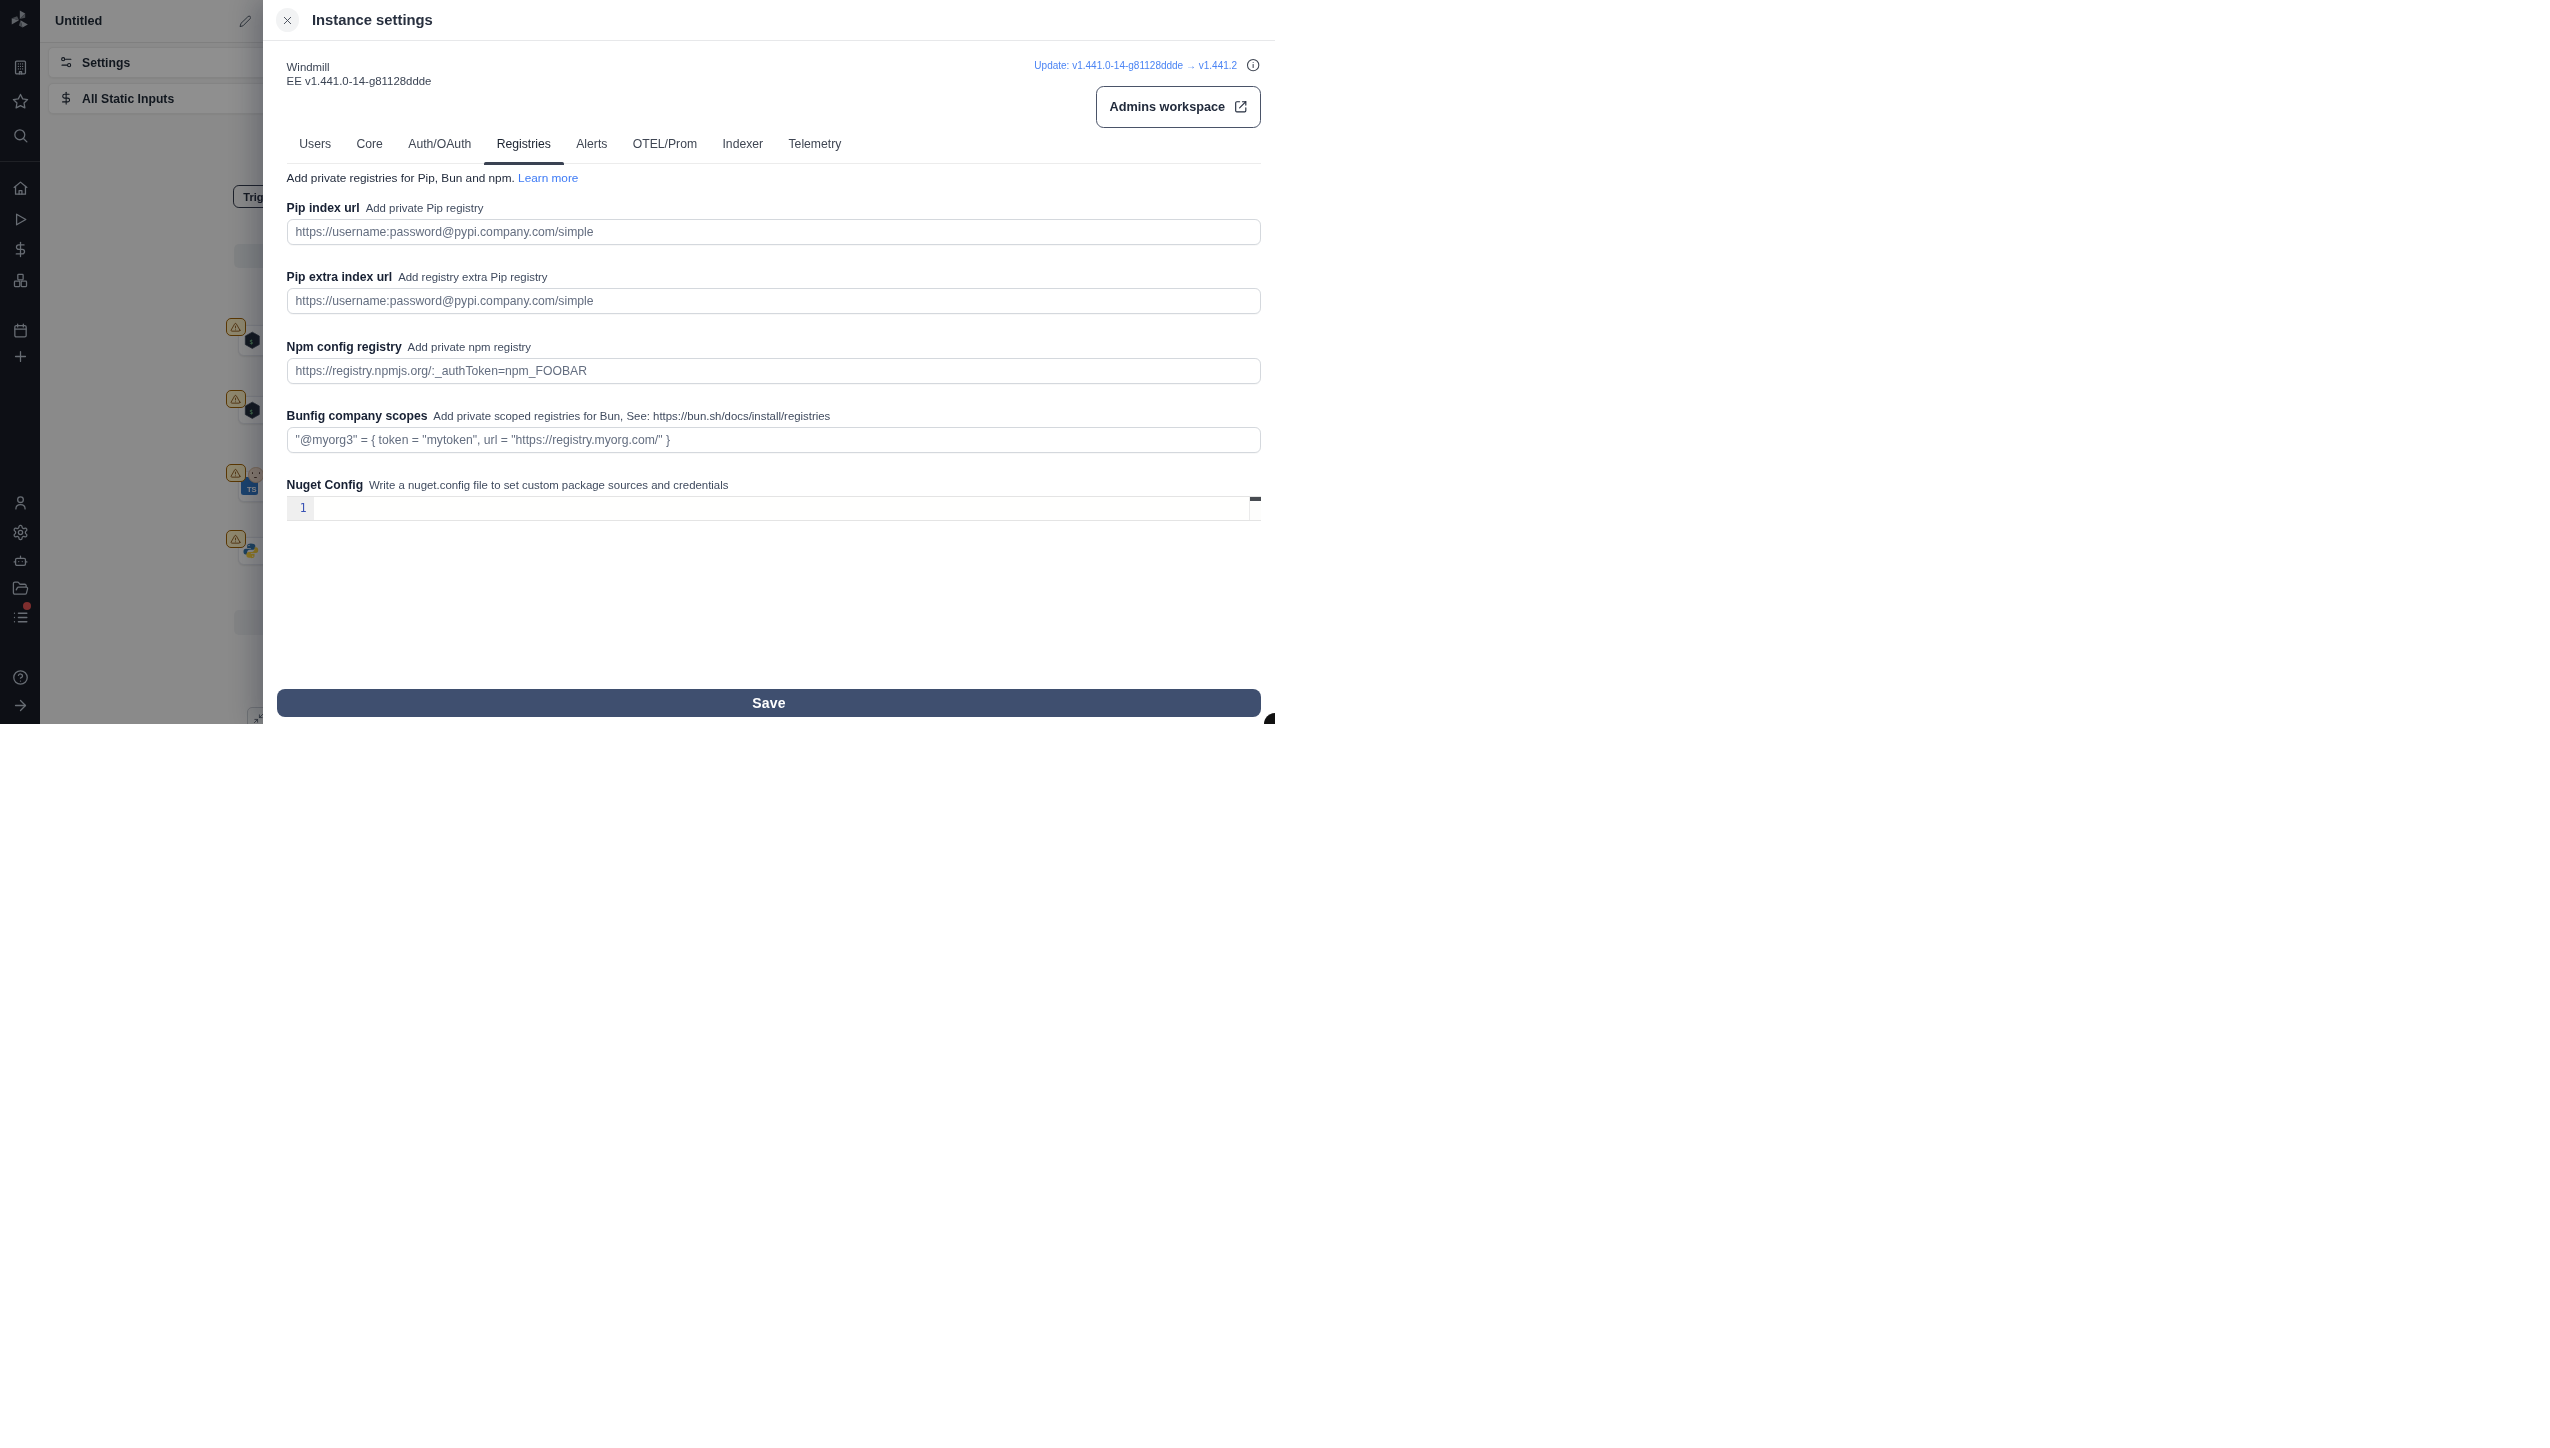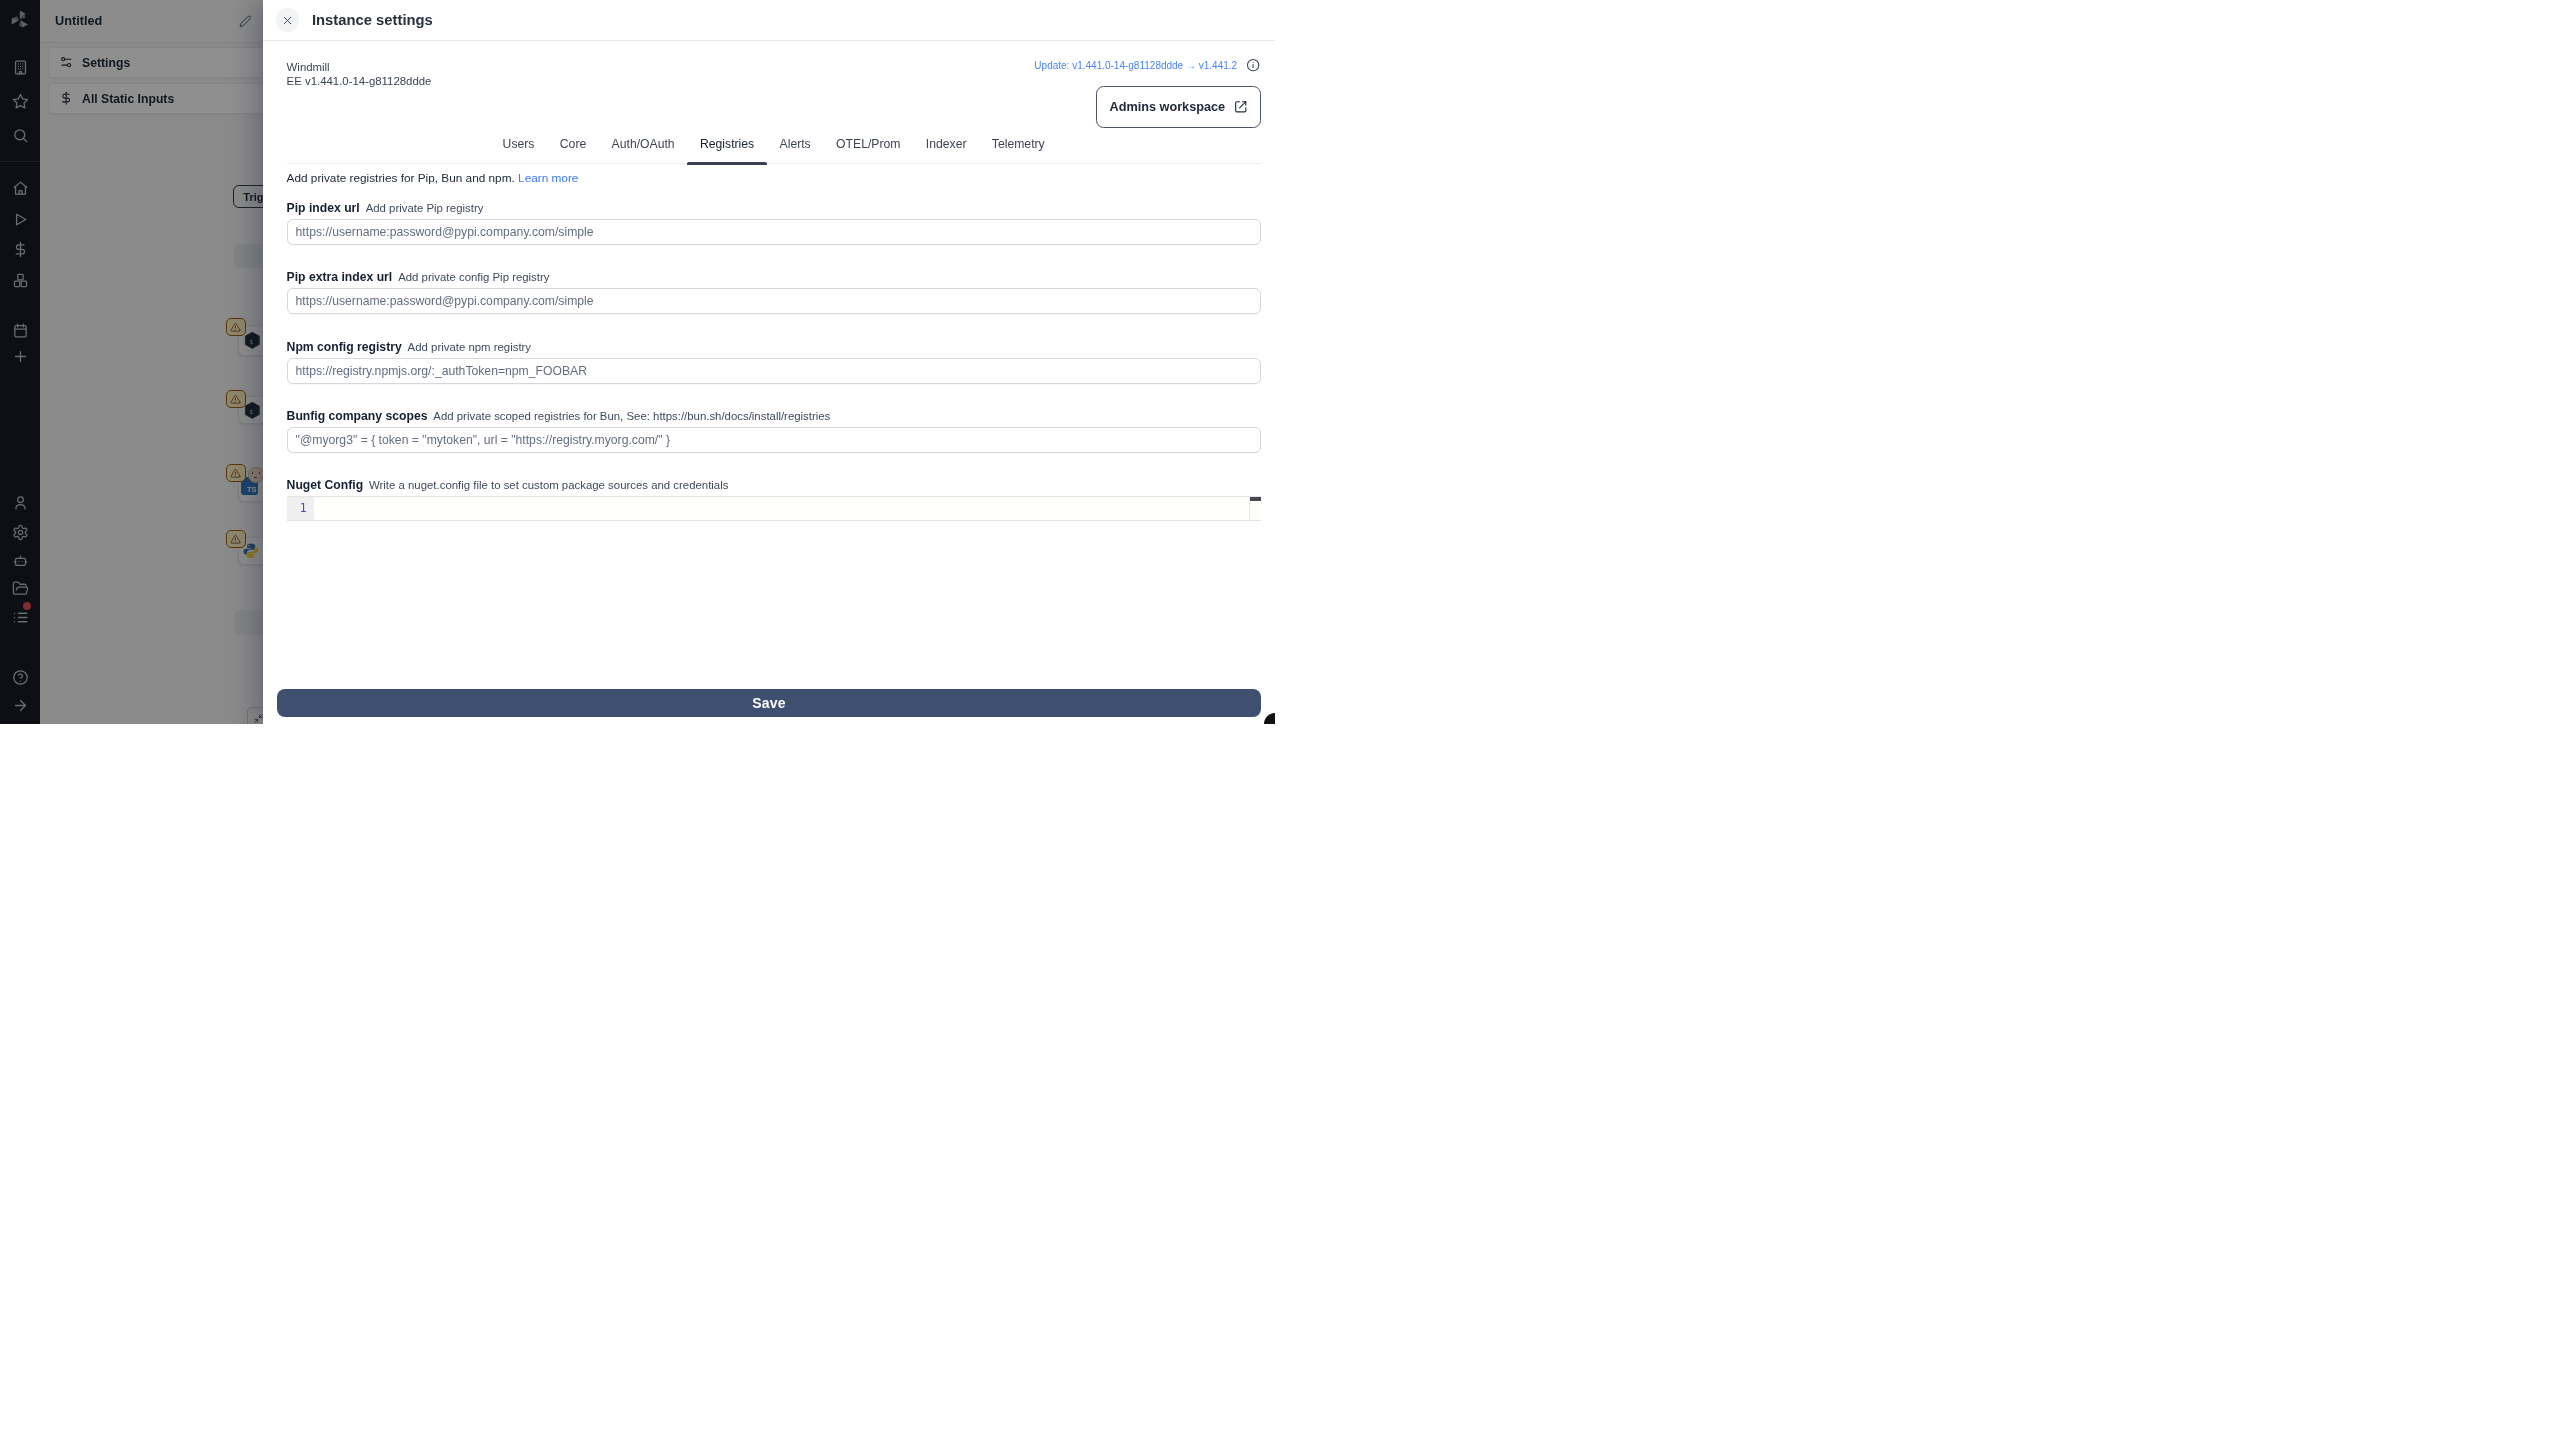--- a/index.html
+++ b/index.html
@@ -51,21 +51,21 @@
   .modal-body{position:relative;height:684px;padding:0 14.3px;}
 
   .version-block{position:absolute;left:23.6px;top:18.6px;font-size:11.4px;line-height:14.8px;color:#3b4454;}
   .update-row{position:absolute;right:14.3px;top:17px;display:flex;align-items:center;gap:9.3px;}
   .update-link{font-size:10px;color:#4b84f4;text-decoration:none;cursor:pointer;}
   .info-icon{width:14.3px;height:14.3px;color:#3f4653;cursor:pointer;}
   .admins-btn{position:absolute;right:14.3px;top:45px;height:42px;padding:0 12.7px;background:#fff;border:1.3px solid #4a5368;
               border-radius:7.6px;display:flex;align-items:center;gap:8.4px;font-size:12.7px;font-weight:700;color:#222b3c;cursor:pointer;}
   .admins-btn svg{width:13.5px;height:13.5px;stroke-width:2;}
 
-  .tabs{position:absolute;left:23.6px;right:14.3px;top:95px;display:flex;border-bottom:1.7px solid #ececec;justify-content:center;}
+  .tabs{position:absolute;left:23.6px;right:14.3px;top:95px;display:flex;border-bottom:1.7px solid #ececec;}
   .tab{padding:0 12.7px 10px;font-size:12.2px;color:#3f4653;line-height:17px;position:relative;cursor:pointer;white-space:nowrap;}
   .tab.active{color:#1b2330;}
   .tab.active::after{content:"";position:absolute;left:0;right:0;bottom:-1.7px;height:2.5px;background:#3a4252;border-radius:1.7px 1.7px 0 0;}
 
   .desc{position:absolute;left:23.6px;top:130px;font-size:11.8px;color:#222b3c;}
   .desc a{color:#3d7af5;text-decoration:none;cursor:pointer;}
 
   .field{position:absolute;left:23.6px;right:14.3px;}
   .field-head{display:flex;align-items:baseline;gap:5.9px;margin-bottom:4.2px;}
   .field-label{font-size:12.2px;font-weight:700;color:#172033;}
@@ -364,21 +364,21 @@
       <div class="field-head">
         <span class="field-label">Pip index url</span>
         <span class="field-hint">Add private Pip registry</span>
       </div>
       <input type="text" placeholder="https://username:password@pypi.company.com/simple" style="">
     </div>
 
     <div class="field" style="top:229px">
       <div class="field-head">
         <span class="field-label">Pip extra index url</span>
-        <span class="field-hint">Add private config Pip registry</span>
+        <span class="field-hint">Add registry extra Pip registry</span>
       </div>
       <input type="text" placeholder="https://username:password@pypi.company.com/simple" style="">
     </div>
 
     <div class="field" style="top:299px">
       <div class="field-head">
         <span class="field-label">Npm config registry</span>
         <span class="field-hint">Add private npm registry</span>
       </div>
       <input type="text" placeholder="https://registry.npmjs.org/:_authToken=npm_FOOBAR" style="">

